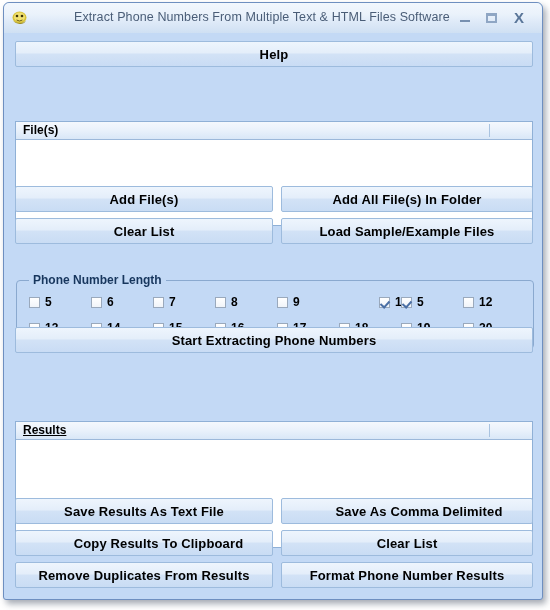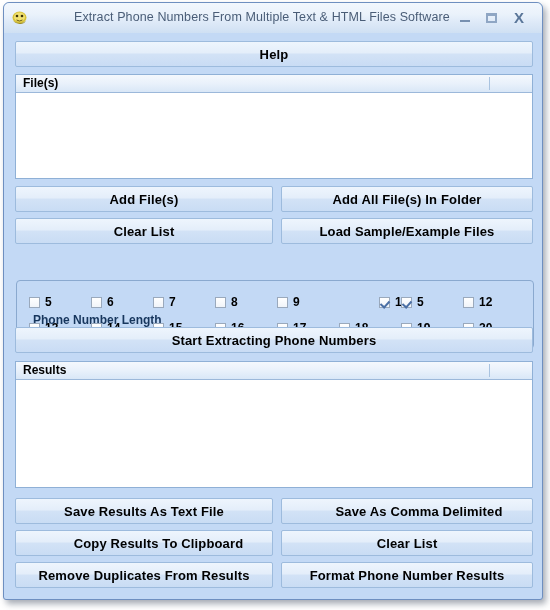--- a/index.html
+++ b/index.html
@@ -109,20 +109,21 @@
     white-space: nowrap;
     letter-spacing: 0.15px;
   }
 
   
   .listpanel {
     position: absolute;
     box-sizing: border-box;
     border: 1px solid #8fb0d6;
     background: #fef9c3;
+    margin-top: 47px;
   }
   .list-header {
     position: relative;
     height: 18px;
     box-sizing: border-box;
     background: linear-gradient(to bottom,
         #f4f8fd 0%, #e9f1fb 50%, #d9e7f7 100%);
     border-bottom: 1px solid #9cb8da;
     color: #000000;
     font-size: 12px;
@@ -159,21 +160,20 @@
   #group-label {
     position: absolute;
     left: 12px;
     top: -8px;
     background: #c3d9f5;
     padding: 0 4px;
     font-size: 12px;
     font-weight: bold;
     color: #17365d;
     white-space: nowrap;
-    margin-top: 40px;
   }
 
   .cbrow {
     position: absolute;
     left: 0; right: 0;
     height: 18px;
   }
   .cb {
     position: absolute;
     display: flex;
@@ -319,21 +319,21 @@
           </div>
           <div class="cb" style="left: 446px;">
             <span class="cb-box"></span>
             <span class="cb-label">20</span>
           </div>
         </div>
     </div>
 
     <div class="btn" style="left:11px; top:294px; width:518px; height:26px;">Start Extracting Phone Numbers</div>
 
-    <div class="listpanel" style="left:11px; top:328px; width:518px; height:127px;">
+    <div class="listpanel" style="left:11px; top:341px; width:518px; height:127px;text-decoration:underline;">
       <div class="list-header">
         <span>Results</span>
         <span class="col-divider"></span>
       </div>
       <div class="list-body" style="height:107px;"></div>
     </div>
 
     <div class="btn" style="left:11px;  top:465px; width:258px; height:26px;">Save Results As Text File</div>
     <div class="btn" style="left:277px; top:465px; width:252px; height:26px;padding-left:24px;">Save As Comma Delimited</div>
     <div class="btn" style="left:11px;  top:497px; width:258px; height:26px;padding-left:29px;">Copy Results To Clipboard</div>

